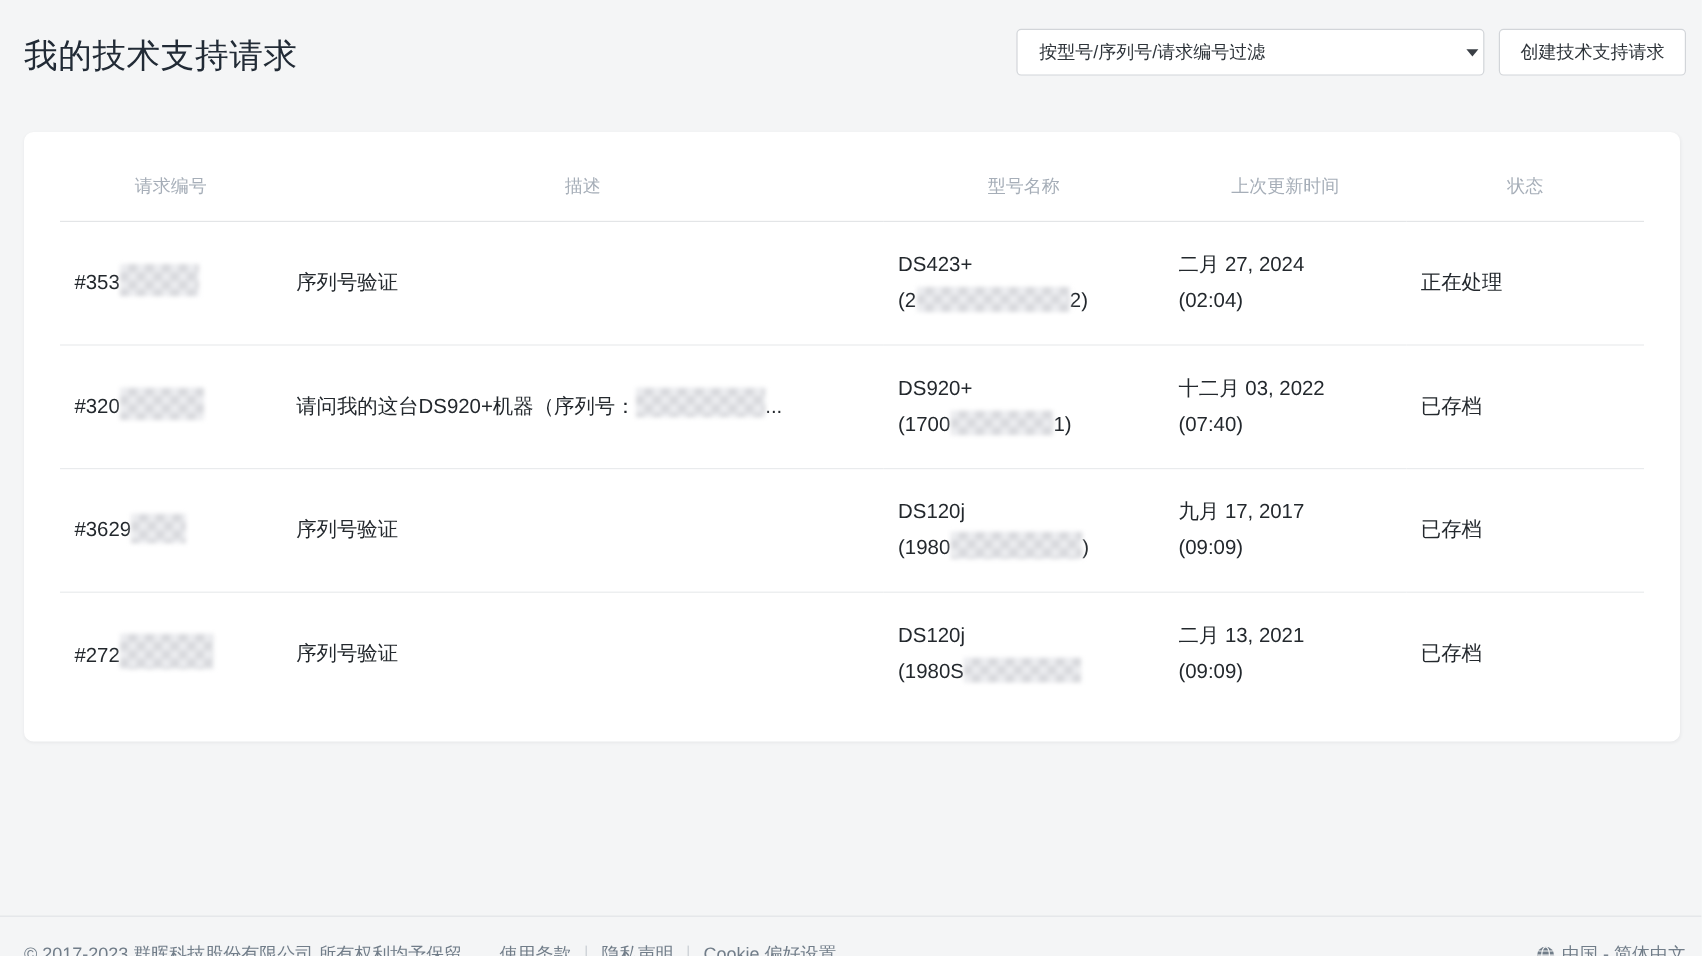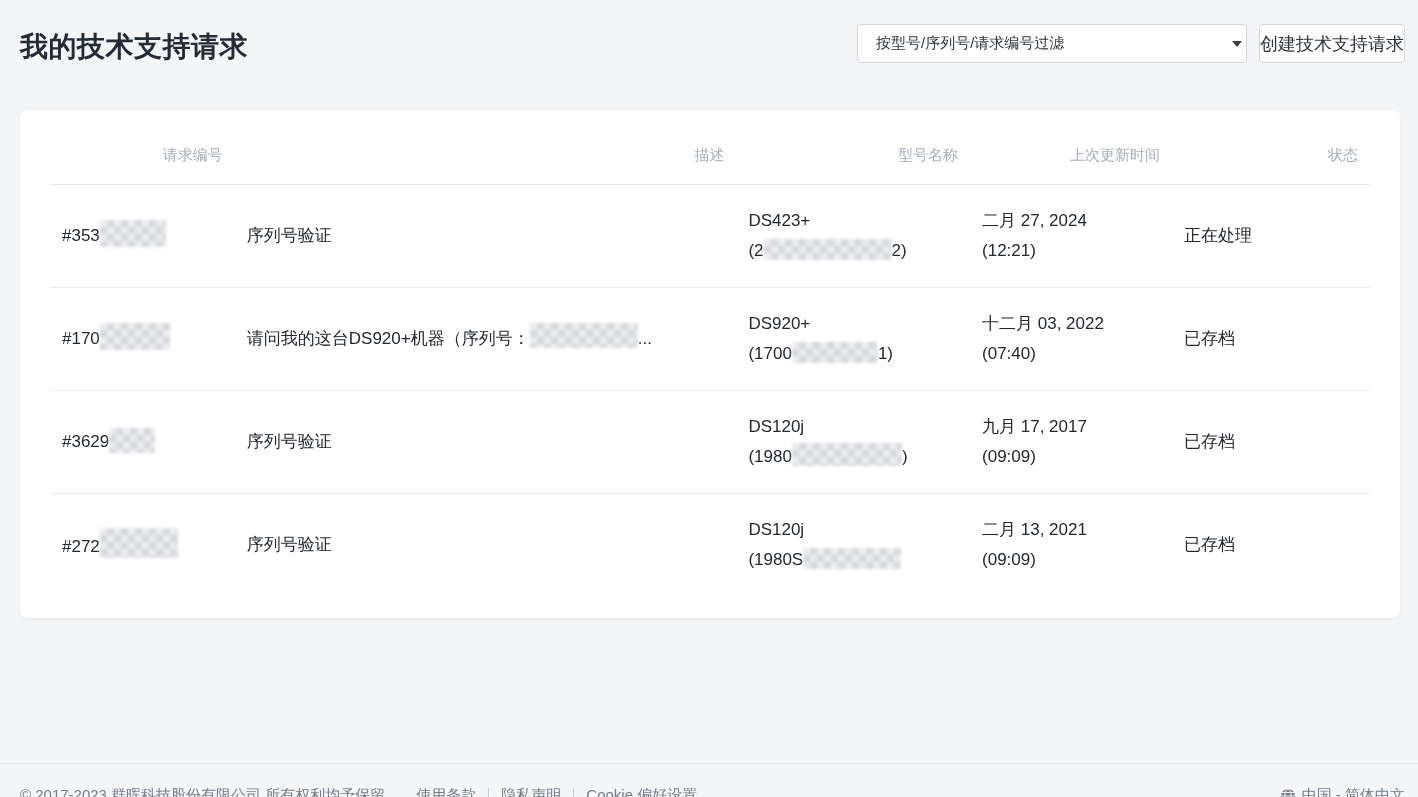--- a/index.html
+++ b/index.html
@@ -15,21 +15,21 @@
   
   .topbar {
     display: flex;
     align-items: flex-start;
     justify-content: space-between;
     padding: 24px 13px 0 20px;
     height: 90px;
   }
   .page-title {
     font-size: 28px;
-    font-weight: 700;
+    font-weight: 400;
     color: #222b36;
     letter-spacing: 0.5px;
     padding-top: 4px;
   }
   .controls { display: flex; gap: 12px; }
   .filter-select {
     width: 390px; height: 39px;
     background: #ffffff;
     border: 1px solid #d2d5d9;
     border-radius: 4px;
@@ -44,22 +44,22 @@
     width: 0; height: 0;
     border-left: 5px solid transparent;
     border-right: 5px solid transparent;
     border-top: 6px solid #3a3f45;
   }
   .create-btn {
     height: 39px;
     background: #ffffff;
     border: 1px solid #d2d5d9;
     border-radius: 4px;
-    padding: 0 0;
-    font-size: 18px;
+    padding: 0 17px;
+    font-size: 15px;
     color: #2e343a;
     display: flex; align-items: center;
     cursor: pointer;
     white-space: nowrap;
   }
 
   
   .card {
     margin: 20px 18px 0 20px;
     background: #ffffff;
@@ -69,21 +69,21 @@
   }
   table.requests {
     width: 100%;
     border-collapse: collapse;
     table-layout: fixed;
   }
   table.requests th {
     font-size: 15px;
     font-weight: 400;
     color: #a6aeb8;
-    text-align: right;
+    text-align: center;
     height: 74px;
     padding: 18px 12px 0 12px;
     vertical-align: middle;
     border-bottom: 1px solid #e3e5e7;
   }
   table.requests td {
     font-size: 17px;
     line-height: 30px;
     color: #23282d;
     height: 103px;
@@ -181,30 +181,30 @@
         </td>
         <td class="desc-cell">
           <span>序列号验证</span>
         </td>
         <td>
           <span>DS423+</span><br>
           <span>(2</span><span class="redact inline" style="width:128px;height:21px;"></span><span>2)</span>
         </td>
         <td>
           <span>二月 27, 2024</span><br>
-          <span>(12:21)</span>
+          <span>(02:04)</span>
         </td>
         <td>
           <span>正在处理</span>
         </td>
       </tr>
 
       <tr>
         <td>
-          <span>#170</span><span class="redact" style="width:70px;height:27px;"></span>
+          <span>#320</span><span class="redact" style="width:70px;height:27px;"></span>
         </td>
         <td class="desc-cell">
           <span>请问我的这台DS920+机器（序列号：</span><span class="redact inline" style="width:108px;height:25px;"></span><span>...</span>
         </td>
         <td>
           <span>DS920+</span><br>
           <span>(1700</span><span class="redact inline" style="width:86px;height:21px;"></span><span>1)</span>
         </td>
         <td>
           <span>十二月 03, 2022</span><br>

